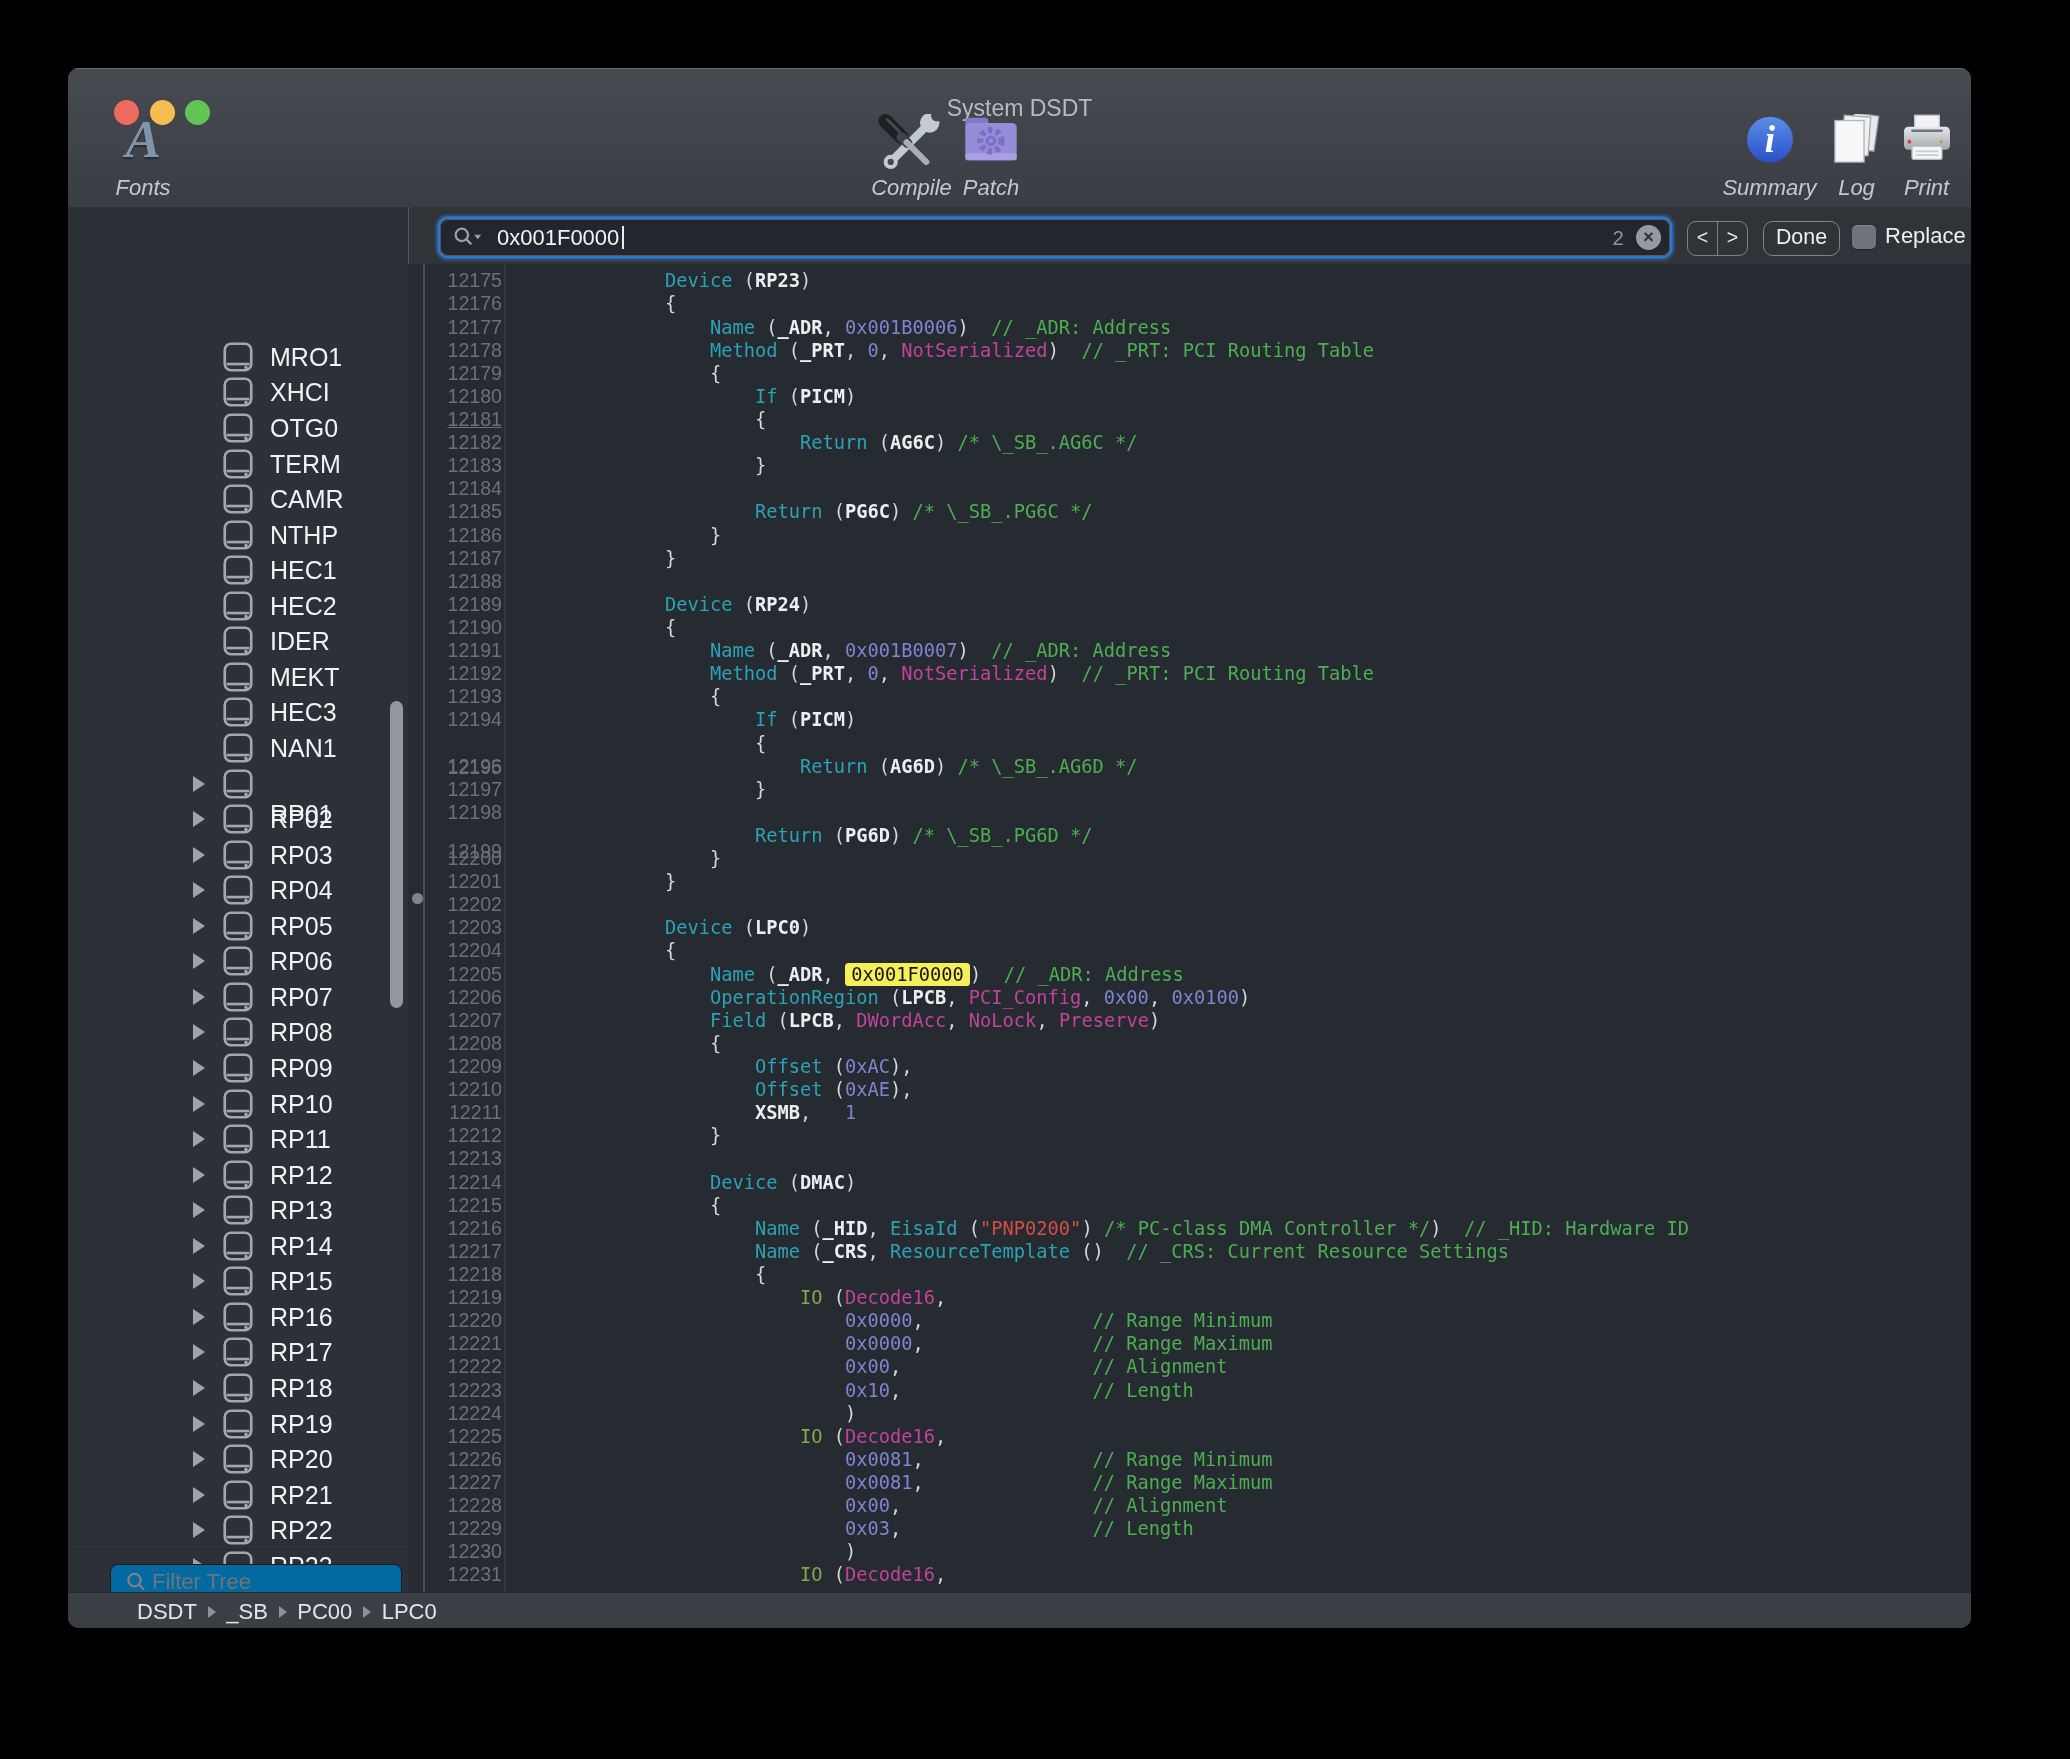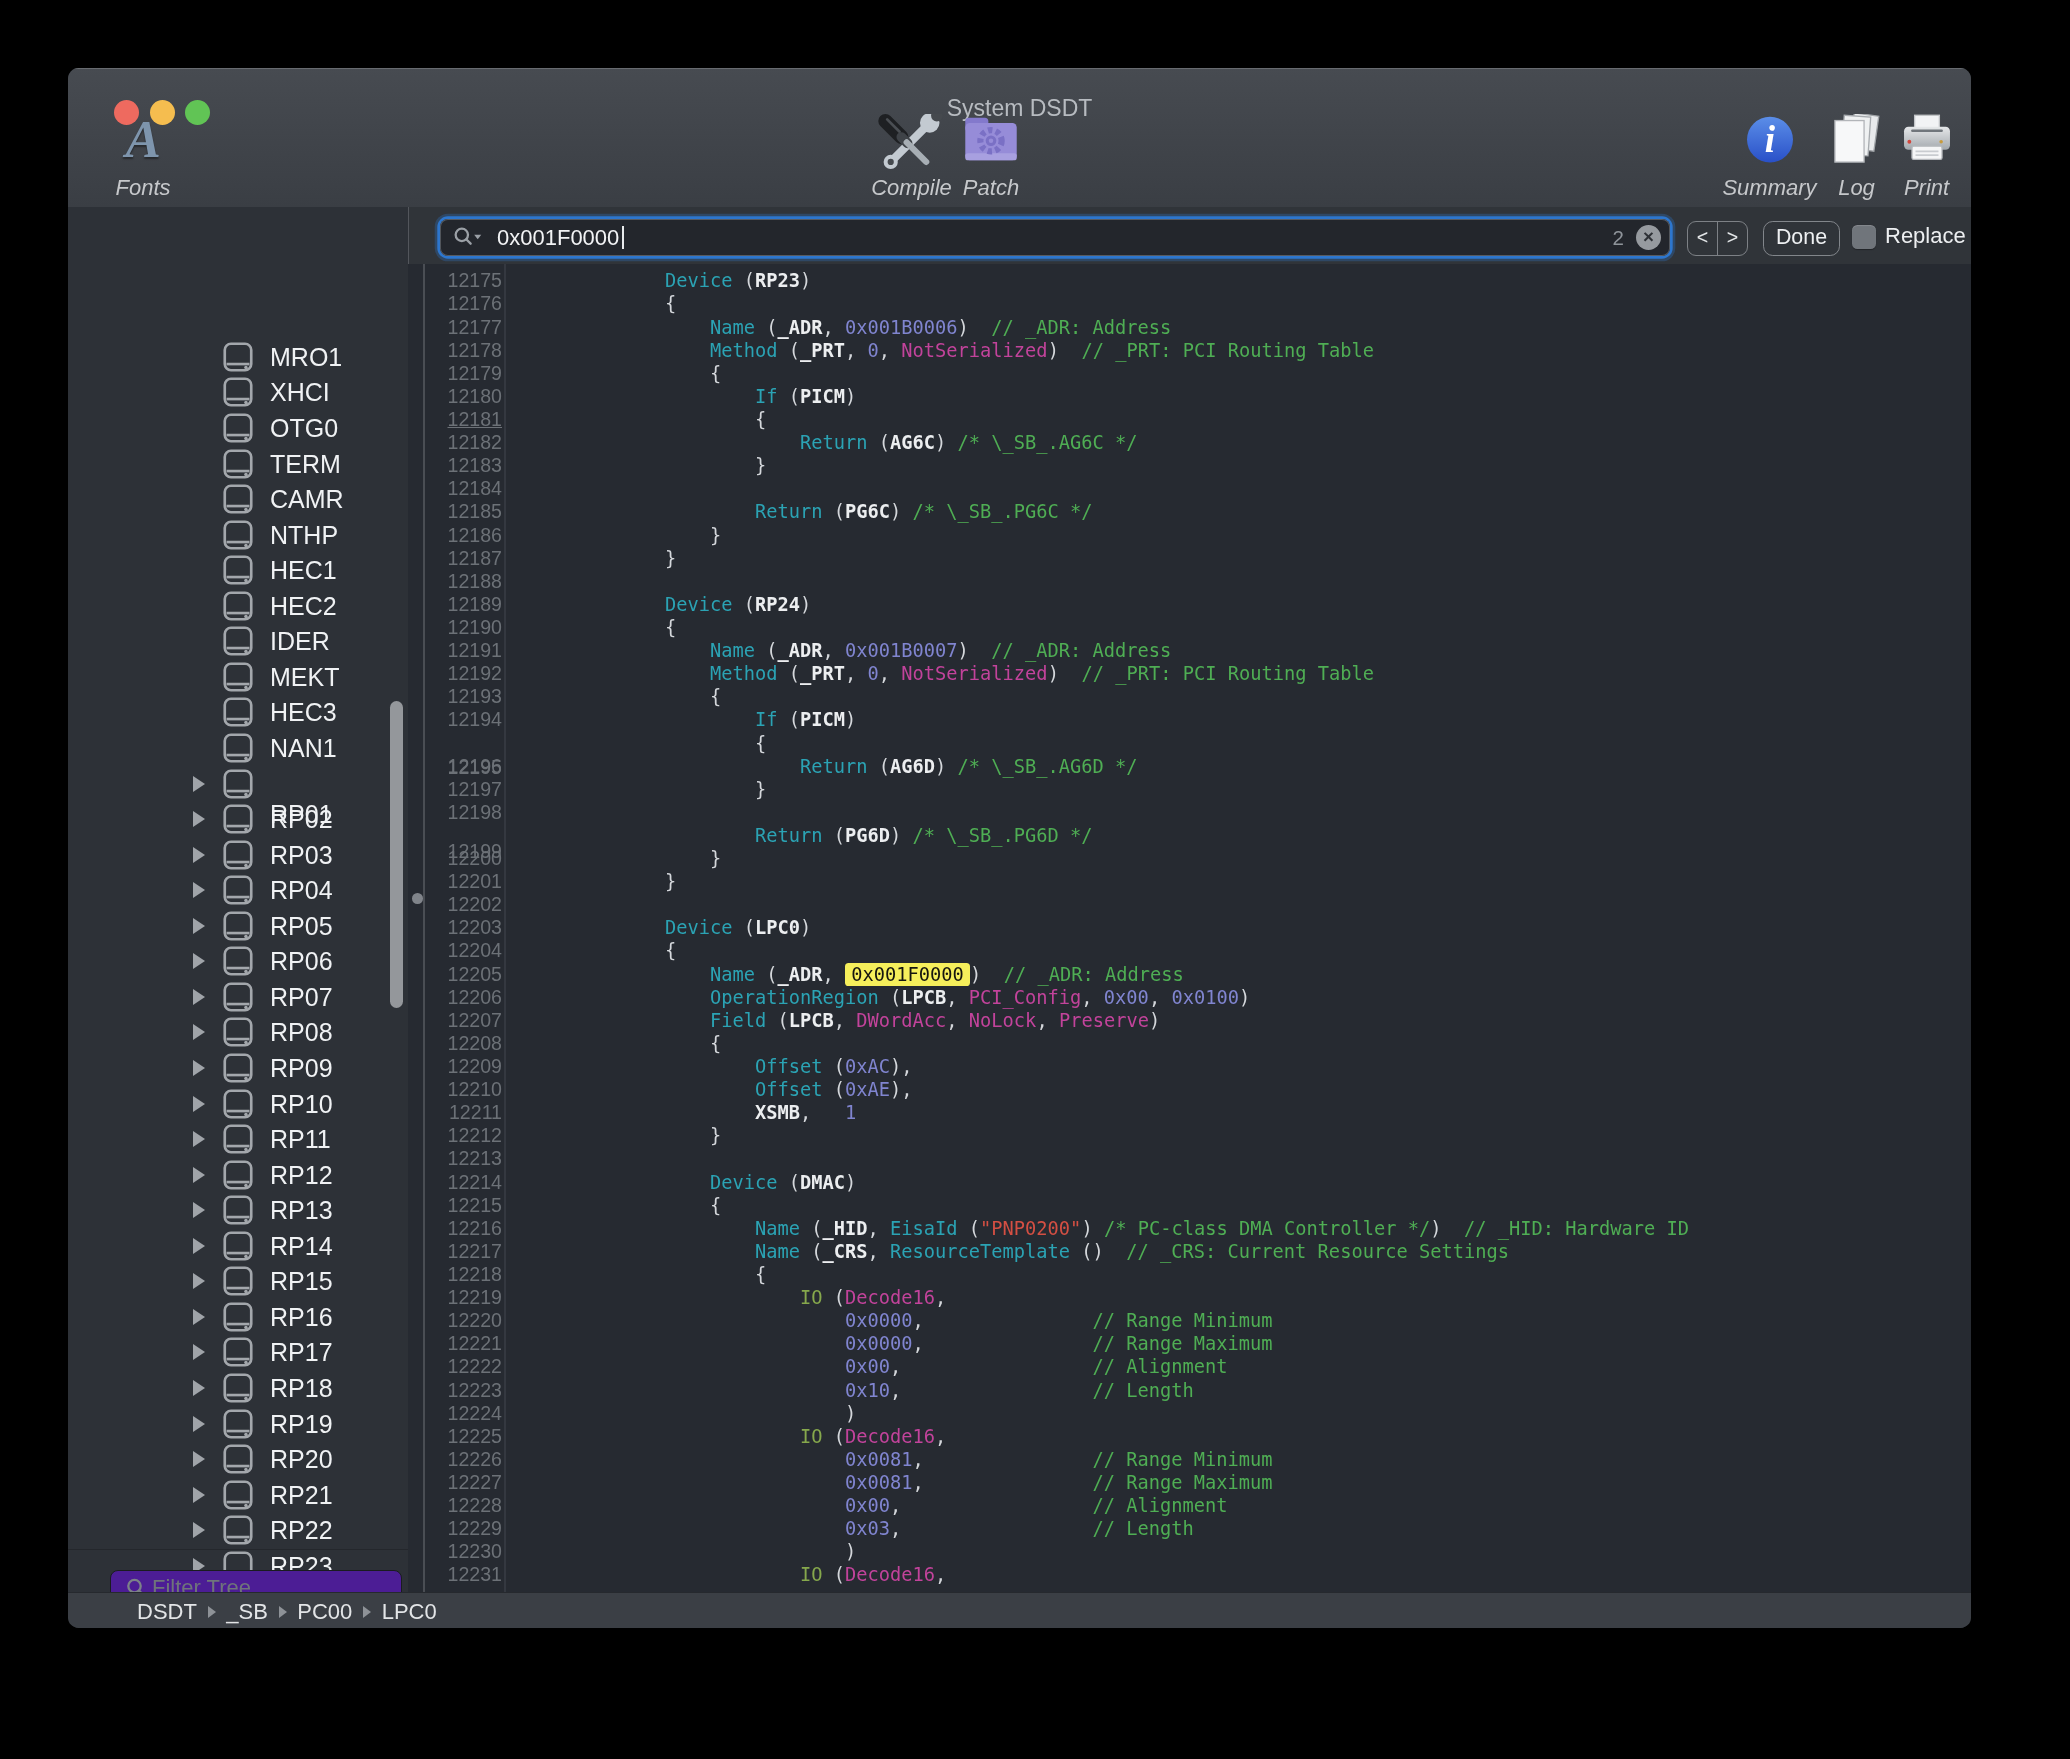--- a/index.html
+++ b/index.html
@@ -53,22 +53,22 @@
   
   #sidebar{position:absolute;left:0;top:139px;width:340px;height:1385px;background:#2d3137;
     border-right:1.8px solid #53565c;overflow:hidden;}
   .tree-row{position:absolute;left:0;width:340px;height:36px;}
   .tree-tri{position:absolute;left:125px;top:50%;transform:translateY(-50%);width:0;height:0;}
   .tri-r{border-left:12.5px solid #a0a4a9;border-top:8px solid transparent;border-bottom:8px solid transparent;}
   .tree-icon{position:absolute;top:50%;transform:translateY(-50%);width:30px;height:30px;}
   .tree-label{position:absolute;top:50%;transform:translateY(-50%);font-size:25px;color:#f0f2f4;white-space:nowrap;}
   #side-scrollbar{position:absolute;left:322px;top:494px;width:13.4px;height:307px;border-radius:7.1px;background:#94979b;}
   #filter-area{position:absolute;left:0;top:1342px;width:340px;height:43px;border-top:1.8px solid #24272c;}
-  #filter-field{position:absolute;left:42px;top:20px;width:292px;height:36px;border-radius:8px;
-    background:#4c1d95;border:1.8px solid #1a1c20;box-sizing:border-box;}
+  #filter-field{position:absolute;left:42px;top:14px;width:292px;height:36px;border-radius:8px;
+    background:#0369a1;border:1.8px solid #1a1c20;box-sizing:border-box;}
   #filter-field input{position:absolute;left:39px;top:1.8px;width:241px;height:28.5px;background:transparent;
     border:none;outline:none;font-size:22px;color:#c9ccd0;font-family:"Liberation Sans",sans-serif;}
   #filter-field input::placeholder{color:#6f747b;}
   
   #editor{position:absolute;left:340px;top:196px;width:1563px;height:1328px;background:#262a31;overflow:hidden;}
   #divider-line{position:absolute;left:355px;top:196px;width:1.8px;height:1328px;background:#4a4e54;}
   #divider-dot{position:absolute;left:344px;top:825px;width:10.7px;height:10.7px;border-radius:50%;background:#80848a;}
   #gutter-line{position:absolute;left:436px;top:196px;width:1.8px;height:1328px;background:#343840;}
   .gutter-num{position:absolute;left:340px;width:94px;height:23px;line-height:23px;text-align:right;
     font-size:19.6px;color:#6c7177;}

